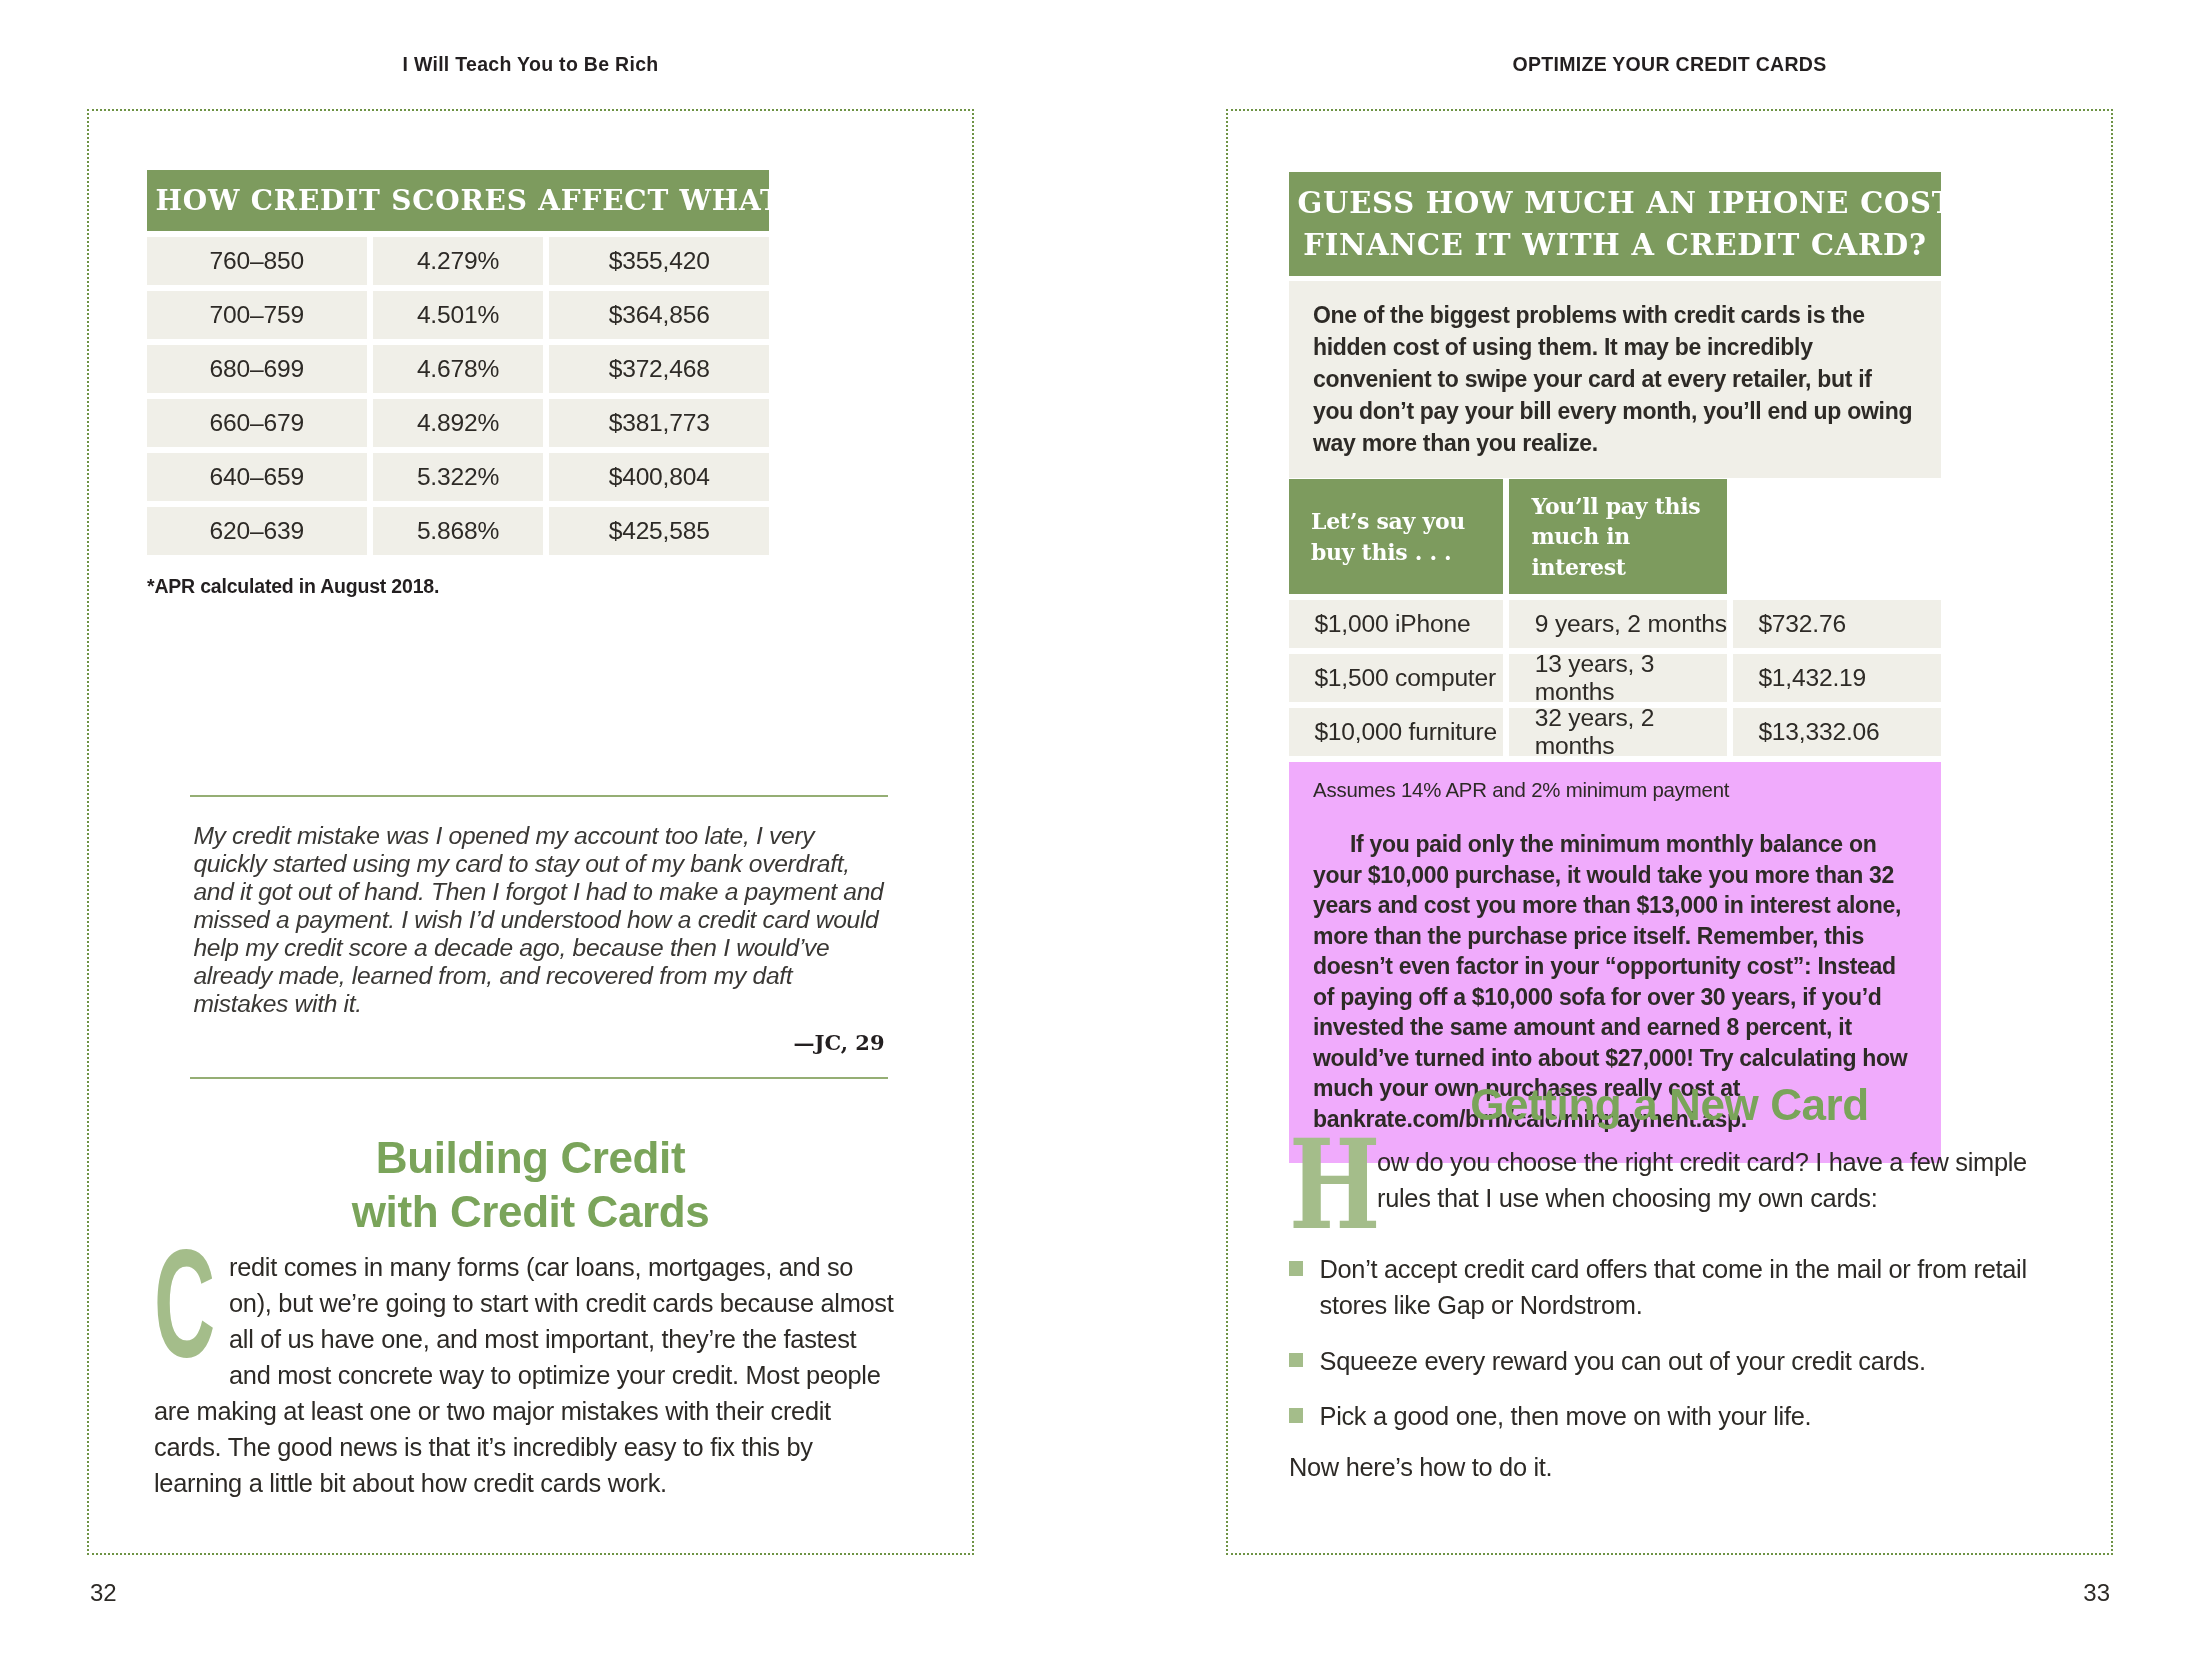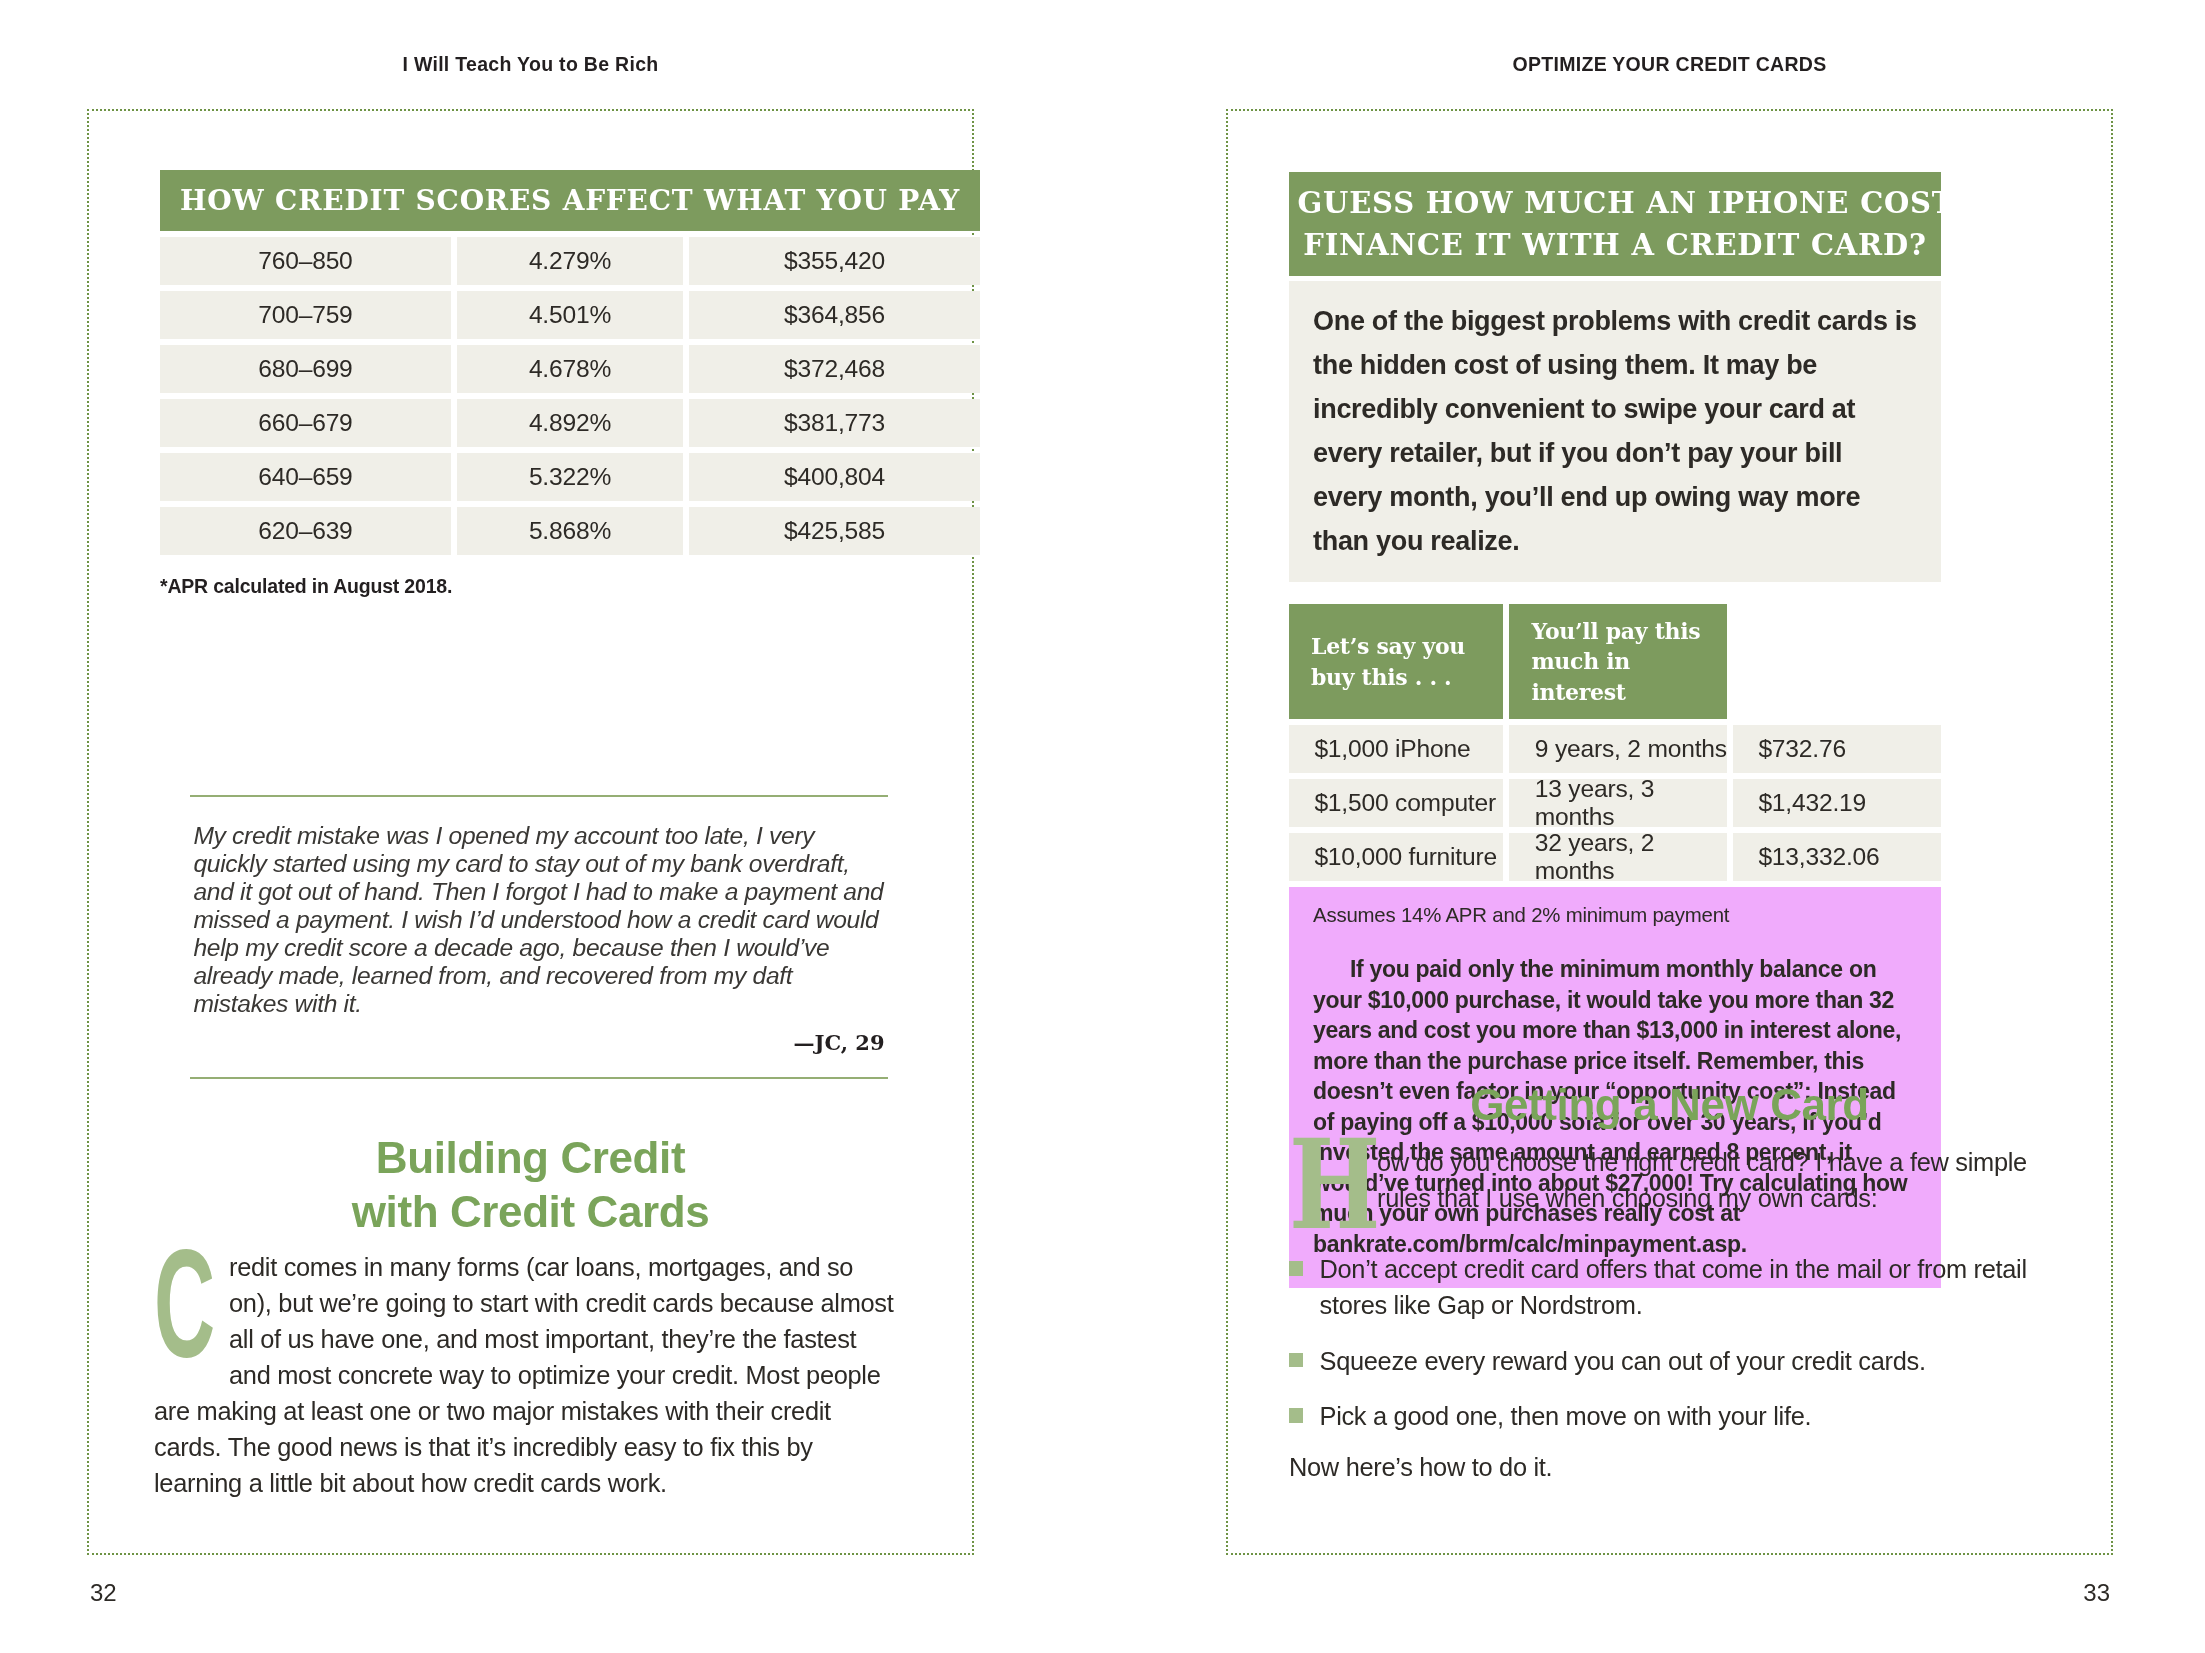--- a/index.html
+++ b/index.html
@@ -86,22 +86,22 @@
     font-family:"DejaVu Serif",serif;font-weight:bold;
     font-size:124px;line-height:98px;color:#a4bd8a;
     transform:scaleX(.78);transform-origin:0 0;
   }
 
   
   .iphone-box{position:absolute;left:61px;top:61px;width:652px;}
   .iphone-box .title-bar{padding:10.2px 8.5px;margin-bottom:4.2px;}
   .iphone-box .title-bar .tl{font-size:29px;line-height:42px;}
   .intro-block{
-    background:#f0efe8;padding:18.7px 24px;margin-bottom:22px;
-    font-size:27px;line-height:44px;letter-spacing:-0.3px;
+    background:#f0efe8;padding:18.7px 24px;margin-bottom:1px;
+    font-size:23px;line-height:32px;letter-spacing:-0.3px;
   }
   .iphone-box .hcell{min-height:103px;box-sizing:border-box;padding:12px 15.3px 12px 22px;}
   .bottom-block{
     background:#f0abfc;padding:17px 31px 29px 24px;
   }
   .assume-note{font-size:20.4px;letter-spacing:-0.2px;}
   .explain-para{
     margin-top:27px;font-size:23px;line-height:30.5px;letter-spacing:-0.3px;
     font-weight:bold;color:#2d2a26;text-indent:37px;
   }
@@ -114,21 +114,21 @@
   .bullet .sq{position:absolute;left:0;top:10.2px;width:14.4px;height:14.4px;background:#a4bd8a;}
   .closing-line{position:absolute;left:61px;font-size:25.4px;letter-spacing:-0.3px;}
 </style>
 </head>
 <body>
 
 <div class="running-head" style="left:87px;width:887px;">I Will Teach You to Be Rich</div>
 
 <div class="page" id="left-page">
 
-  <div class="box-table" style="left:71px;top:59px;width:820px;">
+  <div class="box-table" style="left:58px;top:59px;width:622px;">
     <div class="title-bar">
       <span class="tl">HOW CREDIT SCORES AFFECT WHAT YOU PAY</span>
     </div>
     <div class="grid-row g-left">
       <div class="dcell center">760–850</div>
       <div class="dcell center">4.279%</div>
       <div class="dcell center">$355,420</div>
     </div>
     <div class="grid-row g-left">
       <div class="dcell center">700–759</div>

